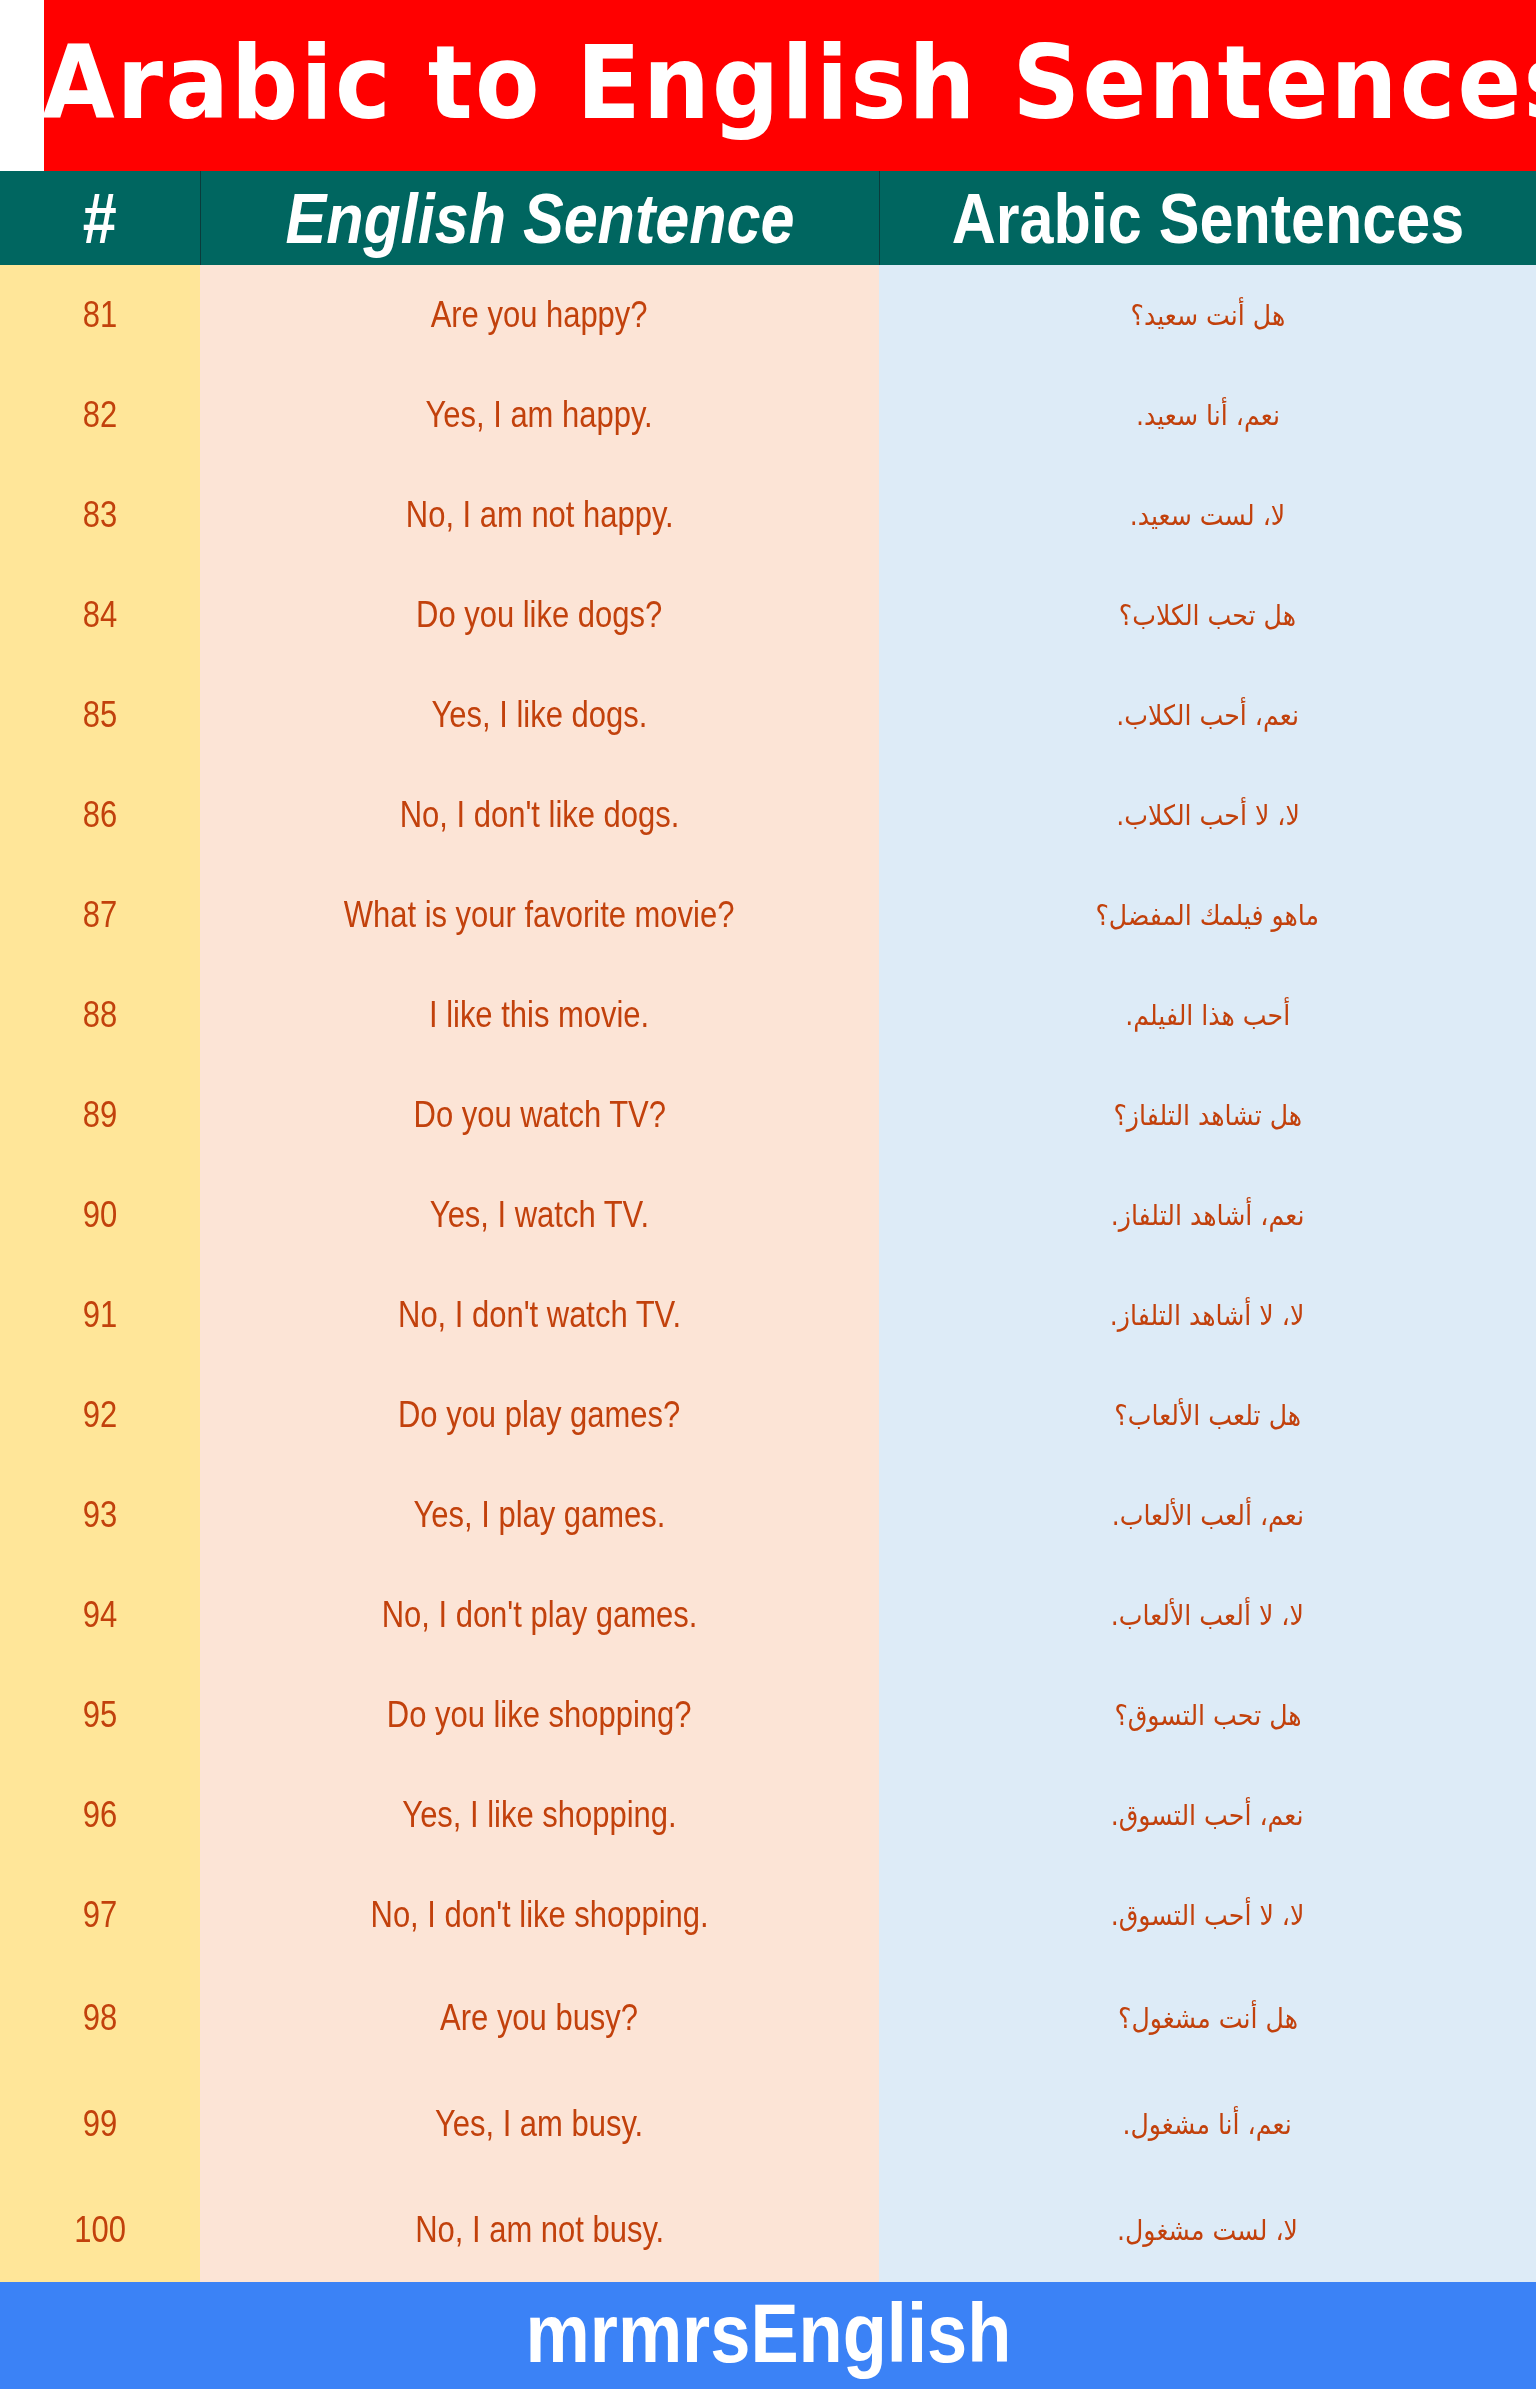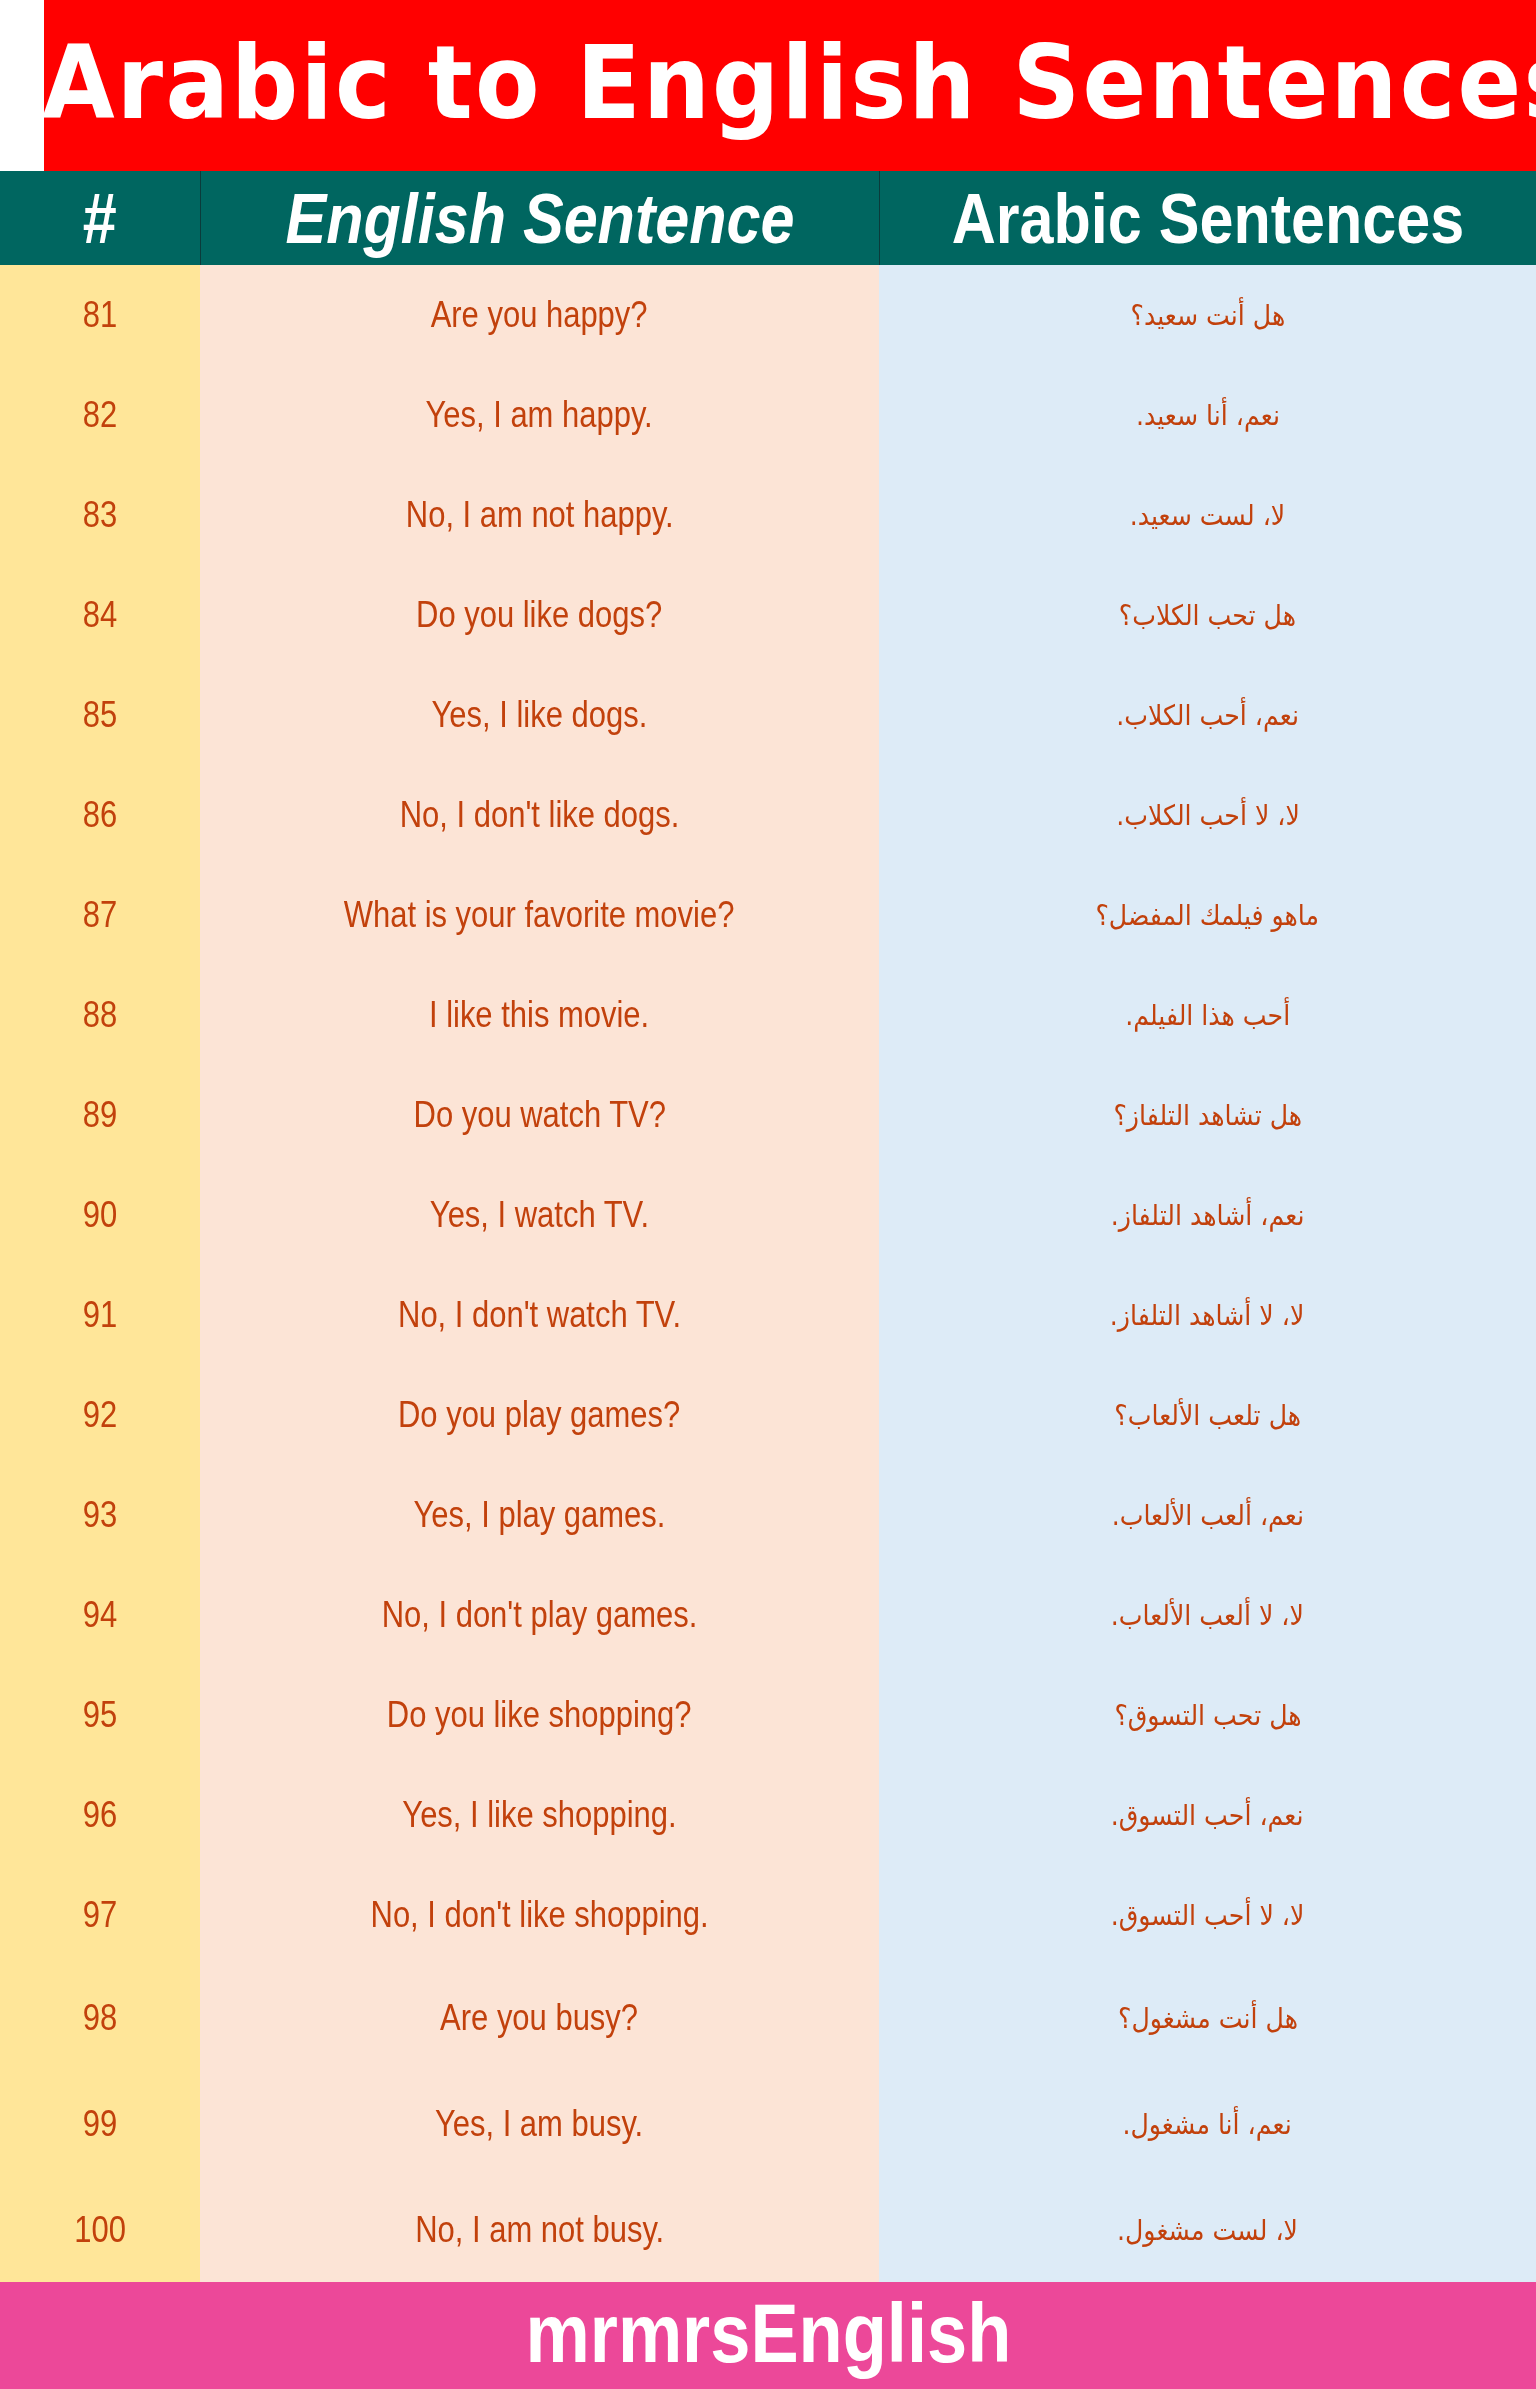--- a/index.html
+++ b/index.html
@@ -52,21 +52,21 @@
   .cell.en { left: 200px; width: 679px; font-size: 36px; }
   .cell.en span { display: inline-block; transform: scaleX(0.86); }
   .cell.ar {
     left: 879px; width: 657px; font-family: "DejaVu Sans", sans-serif;
     font-size: 28px; direction: rtl; justify-content: center;
   }
   .cell.ar span { display: inline-block; transform: scaleX(0.9); }
 
   .footer {
     position: absolute; left: 0; top: 2282px; width: 1536px; height: 107px;
-    background: #ec4899;
+    background: #3b82f6;
     display: flex; align-items: center; justify-content: center;
   }
   .footer-text {
     color: #ffffff; font-family: "Liberation Sans", sans-serif; font-weight: bold;
     font-size: 84px; display: inline-block; transform: scaleX(0.86); white-space: nowrap;
     margin-top: -3.6px;
   }
 </style>
 </head>
 <body>

